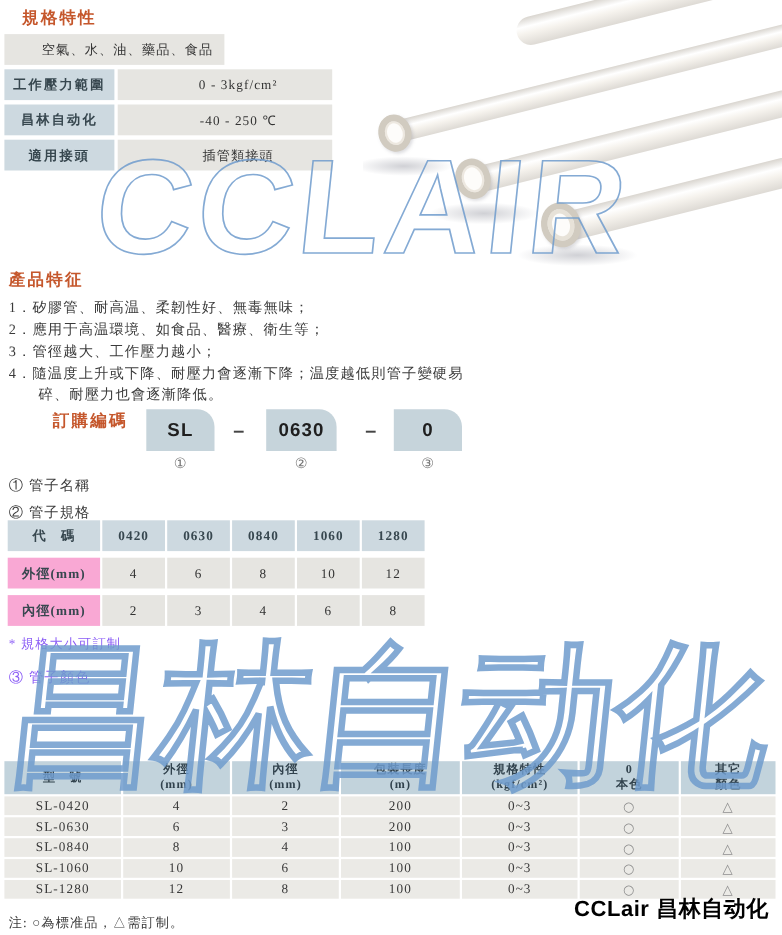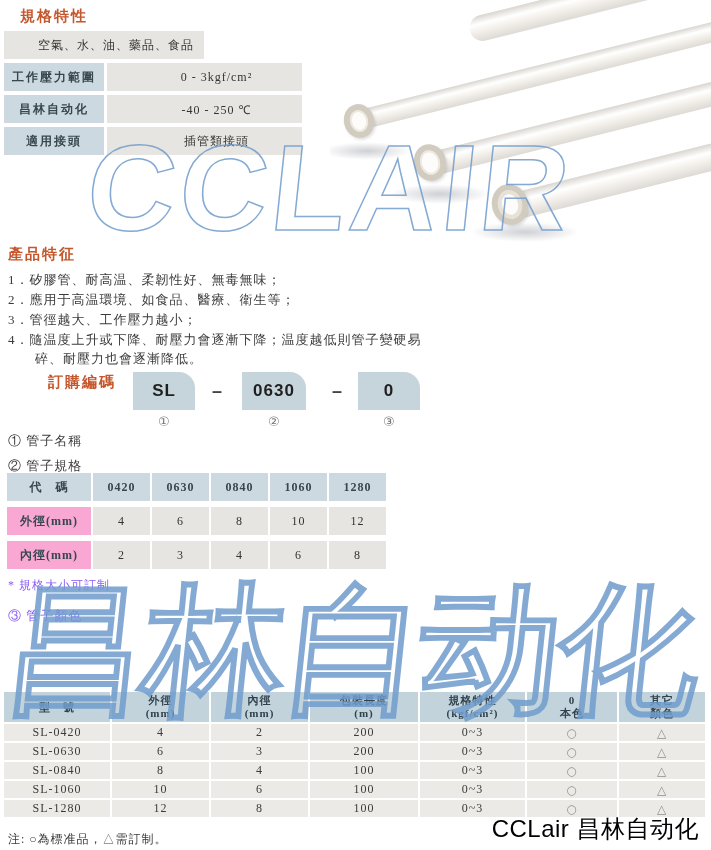--- a/index.html
+++ b/index.html
@@ -97,21 +97,21 @@
     font-family:"Liberation Serif", serif; font-weight:bold;
   }
   .mt-cell {
     background:#ebeae6; height:17px; display:flex; align-items:center; justify-content:center;
     font-size:12px; color:#3a3a3a; font-family:"Liberation Serif", serif; letter-spacing:1px;
   }
   .mt-sym { color:#8f8f8f; font-size:12px; font-family:"DejaVu Sans", sans-serif; }
   
   .footer-note { position:absolute; left:8px; top:831px; font-size:12px; color:#3b3b3b; letter-spacing:1px; font-family:"Liberation Serif", serif; }
   .brand {
-    position:absolute; right:12px; top:813px; font-size:24px; font-weight:normal;
+    position:absolute; right:12px; top:813px; font-size:20px; font-weight:bold;
     color:#000; letter-spacing:0.5px; font-family:"Liberation Sans", sans-serif;
   }
 </style>
 </head>
 <body>
 
 <div class="page">
 
   <div class="sec-title" style="left:20px; top:7px;">規格特性</div>
   <div class="spec-table">

